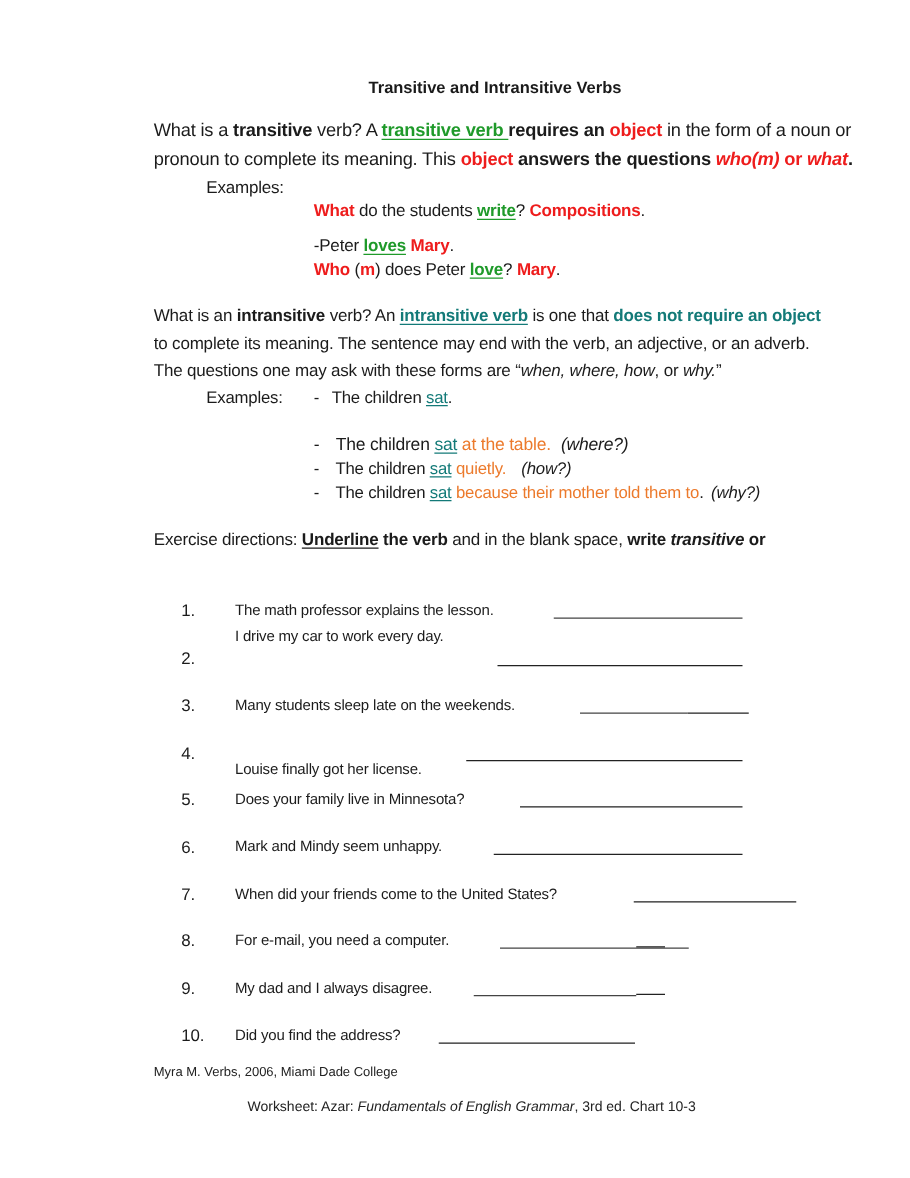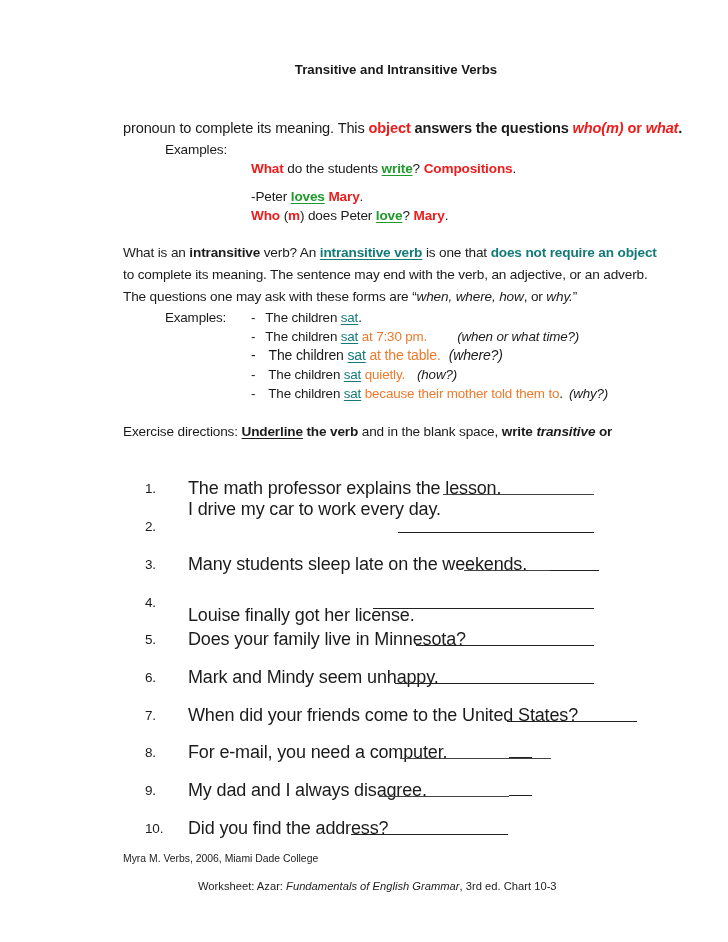--- a/index.html
+++ b/index.html
@@ -12,33 +12,36 @@
   b { font-weight:bold; }
   i { font-style:italic; }
   .red { color:#ee1c1c; }
   .green { color:#1f9a2a; }
   .teal { color:#137a78; }
   .orange { color:#ec7a2c; }
   .ul-green { text-decoration:underline; text-decoration-color:#1f9a2a; text-underline-offset:2px; }
   .ul-teal { text-decoration:underline; text-decoration-color:#137a78; text-underline-offset:2px; }
   .ul { text-decoration:underline; text-underline-offset:2px; }
   .num { position:absolute; left:113px; font-size:13.5px; }
-  .q { position:absolute; left:156px; font-size:18px; }
+  .q { position:absolute; left:156px; font-size:12px; }
   .blank { position:absolute; height:0; border-bottom:1px solid #444; }
   .blank.thick { border-bottom:1.5px solid #222; }
   .foot1 { font-size:10.4px; left:91px; top:853px; color:#222; }
   .foot2 { font-size:11.2px; left:166px; top:880px; color:#222; }
 </style>
 </head>
 <body>
 
 <div class="page">
 
   <div class="abs title">Transitive and Intransitive Verbs</div>
 
+  <div class="abs txt" style="left:91px;top:96px;">
+    <span>What is a </span><b>transitive</b><span> verb? A </span><b class="green ul-green">transitive verb </b><b>requires an </b><b class="red">object</b><span> in the form of a noun or</span>
+  </div>
   <div class="abs txt" style="left:91px;top:119px;">
     <span>pronoun to complete its meaning. This </span><b class="red">object</b><b> answers the questions </b><b class="red"><i>who(m)</i></b><b class="red"> or </b><b class="red"><i>what</i></b><b>.</b>
   </div>
 
   <div class="abs txt" style="left:133px;top:140px;font-size:13.6px;">Examples:</div>
   <div class="abs txt" style="left:219px;top:159px;font-size:13.6px;">
     <b class="red">What</b><span> do the students </span><b class="green ul-green">write</b><span>? </span><b class="red">Compositions</b><span>.</span>
   </div>
   <div class="abs txt" style="left:219px;top:187px;font-size:13.6px;">
     <span>-Peter </span><b class="green ul-green">loves</b><span> </span><b class="red">Mary</b><span>.</span>
@@ -52,23 +55,20 @@
   </div>
   <div class="abs txt" style="left:91px;top:265px;font-size:13.6px;">to complete its meaning. The sentence may end with the verb, an adjective, or an adverb.</div>
   <div class="abs txt" style="left:91px;top:287px;font-size:13.6px;">
     <span>The questions one may ask with these forms are “</span><i>when, where, how</i><span>, or </span><i>why.</i><span>”</span>
   </div>
 
   <div class="abs txt" style="left:133px;top:308px;font-size:13.4px;">Examples:</div>
 
   <div class="abs txt" style="left:219px;top:308px;font-size:13.4px;">
     <span>-</span><span style="margin-left:10px">The children </span><span class="teal ul-teal">sat</span><span class="orange"></span><span>.</span>
-  </div>
-  <div class="abs txt" style="left:219px;top:327px;font-size:13.4px;">
-    <span>-</span><span style="margin-left:10px">The children </span><span class="teal ul-teal">sat</span><span class="orange"> at 7:30 pm.</span><span></span><i style="margin-left:30px">(when or what time?)</i>
   </div>
   <div class="abs txt" style="left:219px;top:346px;font-size:14px;">
     <span>-</span><span style="margin-left:13px">The children </span><span class="teal ul-teal">sat</span><span class="orange"> at the table.</span><span></span><i style="margin-left:8px">(where?)</i>
   </div>
   <div class="abs txt" style="left:219px;top:365px;font-size:13.4px;">
     <span>-</span><span style="margin-left:13px">The children </span><span class="teal ul-teal">sat</span><span class="orange"> quietly.</span><span></span><i style="margin-left:12px">(how?)</i>
   </div>
   <div class="abs txt" style="left:219px;top:384px;font-size:13.4px;">
     <span>-</span><span style="margin-left:13px">The children </span><span class="teal ul-teal">sat</span><span class="orange"> because their mother told them to</span><span>.</span><i style="margin-left:6px">(why?)</i>
   </div>

